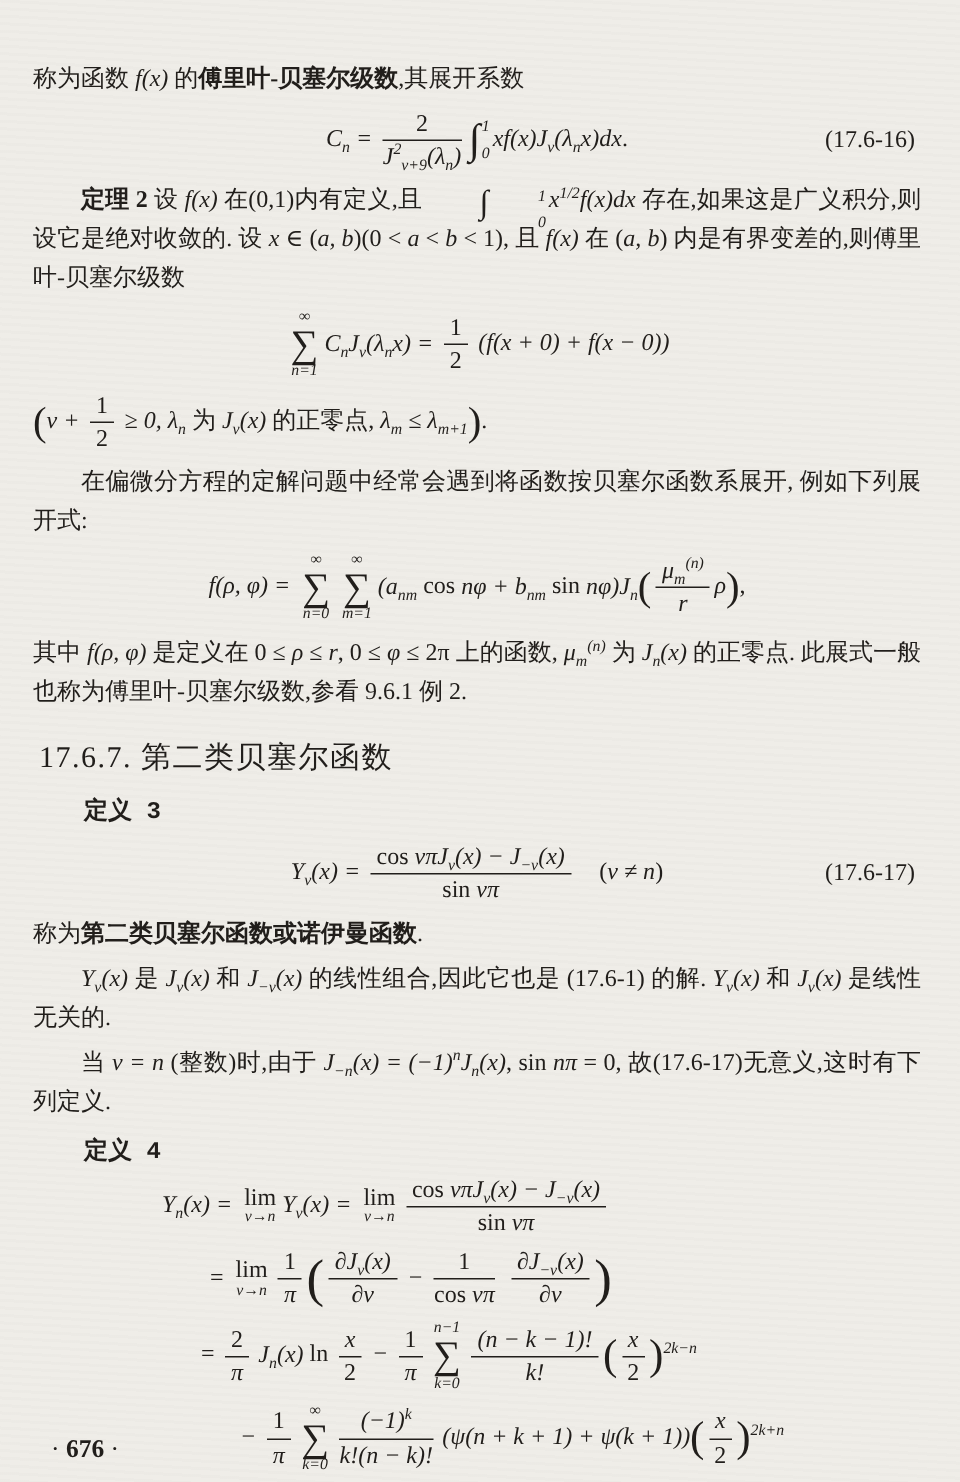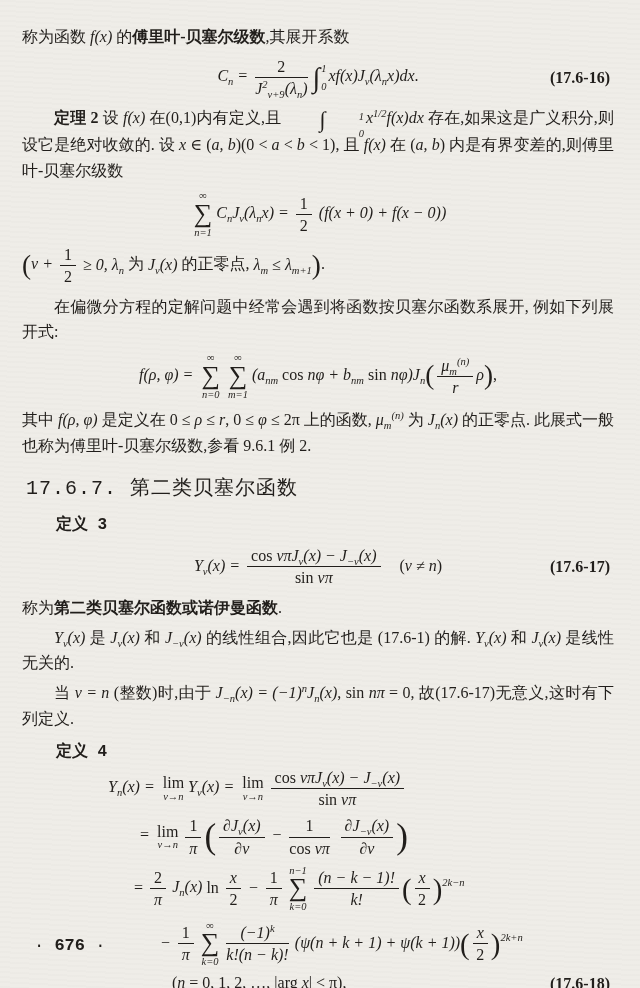--- a/index.html
+++ b/index.html
@@ -2,69 +2,69 @@
 <html><head>
 <meta charset="utf-8">
 <style>
   html,body{margin:0;padding:0;}
   body{background:#d8d6d2;}
   .page{
     position:relative;
     width:640px;height:988px;
     margin:0 auto;
     box-sizing:border-box;
-    padding:20px 26px 0 22px;
+    padding:36px 26px 0 22px;
     background:
       repeating-linear-gradient(3deg, rgba(0,0,0,0.012) 0 2px, rgba(0,0,0,0) 2px 5px),
       #efede8;
     color:#211e1b;
     font-family:"Liberation Serif","DejaVu Serif",serif;
     font-size:16px;
     line-height:1.62;
     overflow:hidden;
   }
   
   .mr{font-style:normal;}
   .mi{font-style:italic;}
   .mb{font-weight:bold;font-style:normal;}
   sub,sup{font-size:66%;line-height:0;}
   
   .para{margin:4px 0;text-align:justify;}
   .para.indent{text-indent:2em;}
   
   .eq-row{position:relative;text-align:center;margin:7px 0;line-height:1.15;}
   .eq-row.left{text-align:left;}
-  .eq-no{position:absolute;right:4px;top:50%;transform:translateY(-50%);font-weight:bold;font-style:normal;}
+  .eq-no{position:absolute;right:4px;top:50%;transform:translateY(-50%);font-weight:normal;font-style:normal;}
   
   .frac{display:inline-block;vertical-align:middle;text-align:center;margin:0 3px;line-height:1.2;}
   .frac .num{display:block;border-bottom:1.4px solid currentColor;padding:0 4px 1px;}
   .frac .den{display:block;padding-top:1px;}
   
   .bigop{display:inline-flex;flex-direction:column;align-items:center;vertical-align:middle;margin:0 4px;line-height:1;}
   .bigop .over,.bigop .under{font-size:10.5px;font-style:italic;line-height:1.1;}
   .bigop .sym{font-size:26px;line-height:0.95;font-style:normal;}
   .limop .sym{font-size:1em;text-align:right;}
   
   .intg{display:inline-flex;align-items:center;vertical-align:middle;margin:0 2px;}
   .isym{font-size:28px;line-height:1;}
   .ilim{display:inline-flex;flex-direction:column;justify-content:space-between;height:30px;font-size:10.5px;font-style:italic;margin-left:1px;}
   .para .isym{font-size:22px;}
   .para .ilim{height:24px;}
   .paren{vertical-align:middle;line-height:0.85;font-weight:400;}
   
-  .section-heading{font-size:20px;margin:14px 0 8px 4px;font-weight:400;letter-spacing:1px;font-family:Liberation Mono, monospace;}
+  .section-heading{font-size:20px;margin:14px 0 8px 4px;font-weight:400;letter-spacing:1px;}
   .def-label{font-weight:bold;margin:8px 0 2px 34px;font-family:Liberation Mono, monospace;}
   
   .eqd{text-align:left;}
   .eqd.l1{padding-left:86px;margin-top:2px;}
   .eqd.l2{padding-left:118px;}
   .eqd.l3{padding-left:112px;}
   .eqd.l4{padding-left:138px;}
   .eqd.l5{padding-left:150px;}
-  .footer{position:absolute;left:34px;bottom:28px;font-size:17px;font-family:Liberation Mono, monospace;}
+  .footer{position:absolute;left:34px;bottom:8px;font-size:17px;}
 </style>
 </head>
 <body>
 
 <div class="page">
 
   <p class="para"><span class="mr">称为函数 </span><span class="mi">f(x)</span><span class="mr"> 的</span><span class="mb">傅里叶-贝塞尔级数</span><span class="mr">,其展开系数</span></p>
 
   <div class="eq-row">
     <span class="eq-body"><span class="mi">C<sub>n</sub> = </span><span class="frac"><span class="num"><span class="mr">2</span></span><span class="den"><span class="mi">J<sup>2</sup><sub>ν+9</sub>(λ<sub>n</sub>)</span></span></span><span class="intg">

